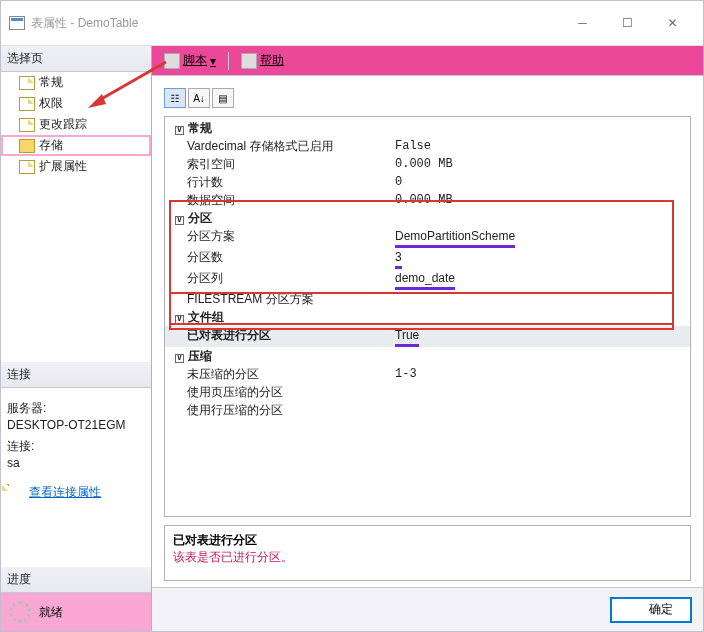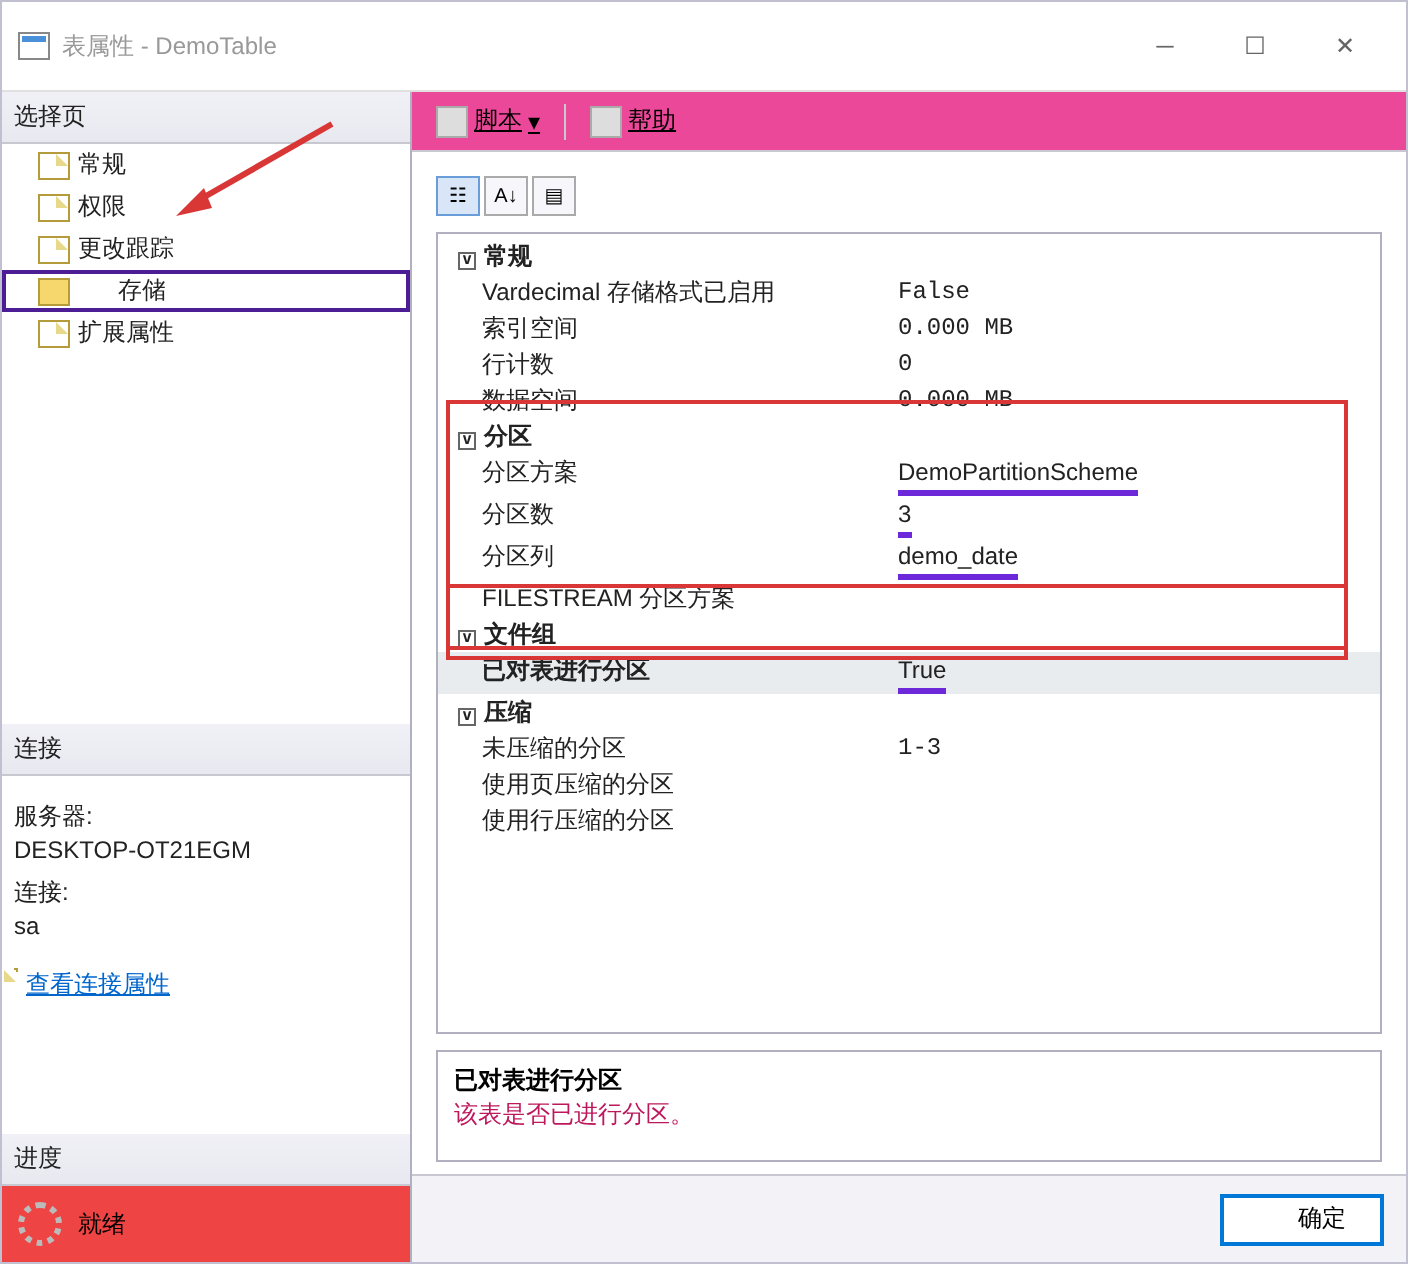--- a/index.html
+++ b/index.html
@@ -4,37 +4,37 @@
 <style>
 * { box-sizing: border-box; margin: 0; padding: 0; font-family: "Microsoft YaHei", "SimSun", sans-serif; font-size: 12px; }
 body { background: #fff; width: 704px; height: 632px; overflow: hidden; }
 .window { width: 704px; height: 632px; border: 1px solid #c0c0d0; display: flex; flex-direction: column; }
 .titlebar { height: 45px; background: #fff; display: flex; align-items: center; padding: 0 8px; border-bottom: 1px solid #e0e0e0; color: #999; }
 .titlebar .icon { width: 16px; height: 14px; border: 1px solid #888; margin-right: 6px; position: relative; }
 .titlebar .icon::before { content: ""; position: absolute; left: 1px; top: 1px; right: 1px; height: 3px; background: #4a90d9; }
 .titlebar .title { flex: 1; }
 .titlebar .winbtn { width: 45px; height: 30px; display: flex; align-items: center; justify-content: center; color: #666; }
 .body { flex: 1; display: flex; min-height: 0; }
-.left { width: 205px; border-right: 1px solid #b0b0c0; display: flex; flex-direction: column; background: #f4f4f8; }
+.left { width: 151px; border-right: 1px solid #b0b0c0; display: flex; flex-direction: column; background: #f4f4f8; }
 .left .section-header { background: linear-gradient(#f0f0f6,#e8e8f0); padding: 4px 6px; border-bottom: 1px solid #c8c8d0; font-weight: normal; color: #222; }
 .left ul { list-style: none; background: #fff; }
 .left li { display: flex; align-items: center; padding: 2px 6px 2px 18px; color: #222; position: relative; }
 .left li .nicon { width: 16px; height: 14px; margin-right: 4px; display: inline-block; }
-.left li.sel { border: 2px solid #4c1d95; padding: 0 4px 0 16px; gap: 20px; }
+.left li.sel { border: 2px solid #f9a8d4; padding: 0 4px 0 16px; }
 .nicon.page { background: #fff; border: 1px solid #b59b3a; position: relative; }
 .nicon.page::after { content: ""; position: absolute; right: 0; top: 0; border: 3px solid #e8d98a; border-right-color: #fff; border-top-color: #fff; }
 .nicon.folder { background: #f5d76e; border: 1px solid #b59b3a; }
 
 .conn { padding: 6px 6px 10px; background: #fff; }
 .conn .lbl { color: #222; margin-top: 6px; }
 .conn .val { color: #222; margin-top: 1px; }
 .conn a { color: #0066cc; text-decoration: underline; }
 .left .flexspace { flex: 1; background: #fff; }
 
-.progress { display: flex; align-items: center; padding: 8px; gap: 8px; background: #ef4444; }
+.progress { display: flex; align-items: center; padding: 8px; gap: 8px; background: #f9a8d4; }
 .spinner { width: 22px; height: 22px; border: 3px dotted #bbb; border-radius: 50%; }
 
 .right { flex: 1; display: flex; flex-direction: column; }
 .toolbar2 { height: 30px; border-bottom: 1px solid #c8c8d0; display: flex; align-items: center; padding: 0 8px; gap: 6px; background: #ec4899; text-decoration: underline; }
 .toolbar2 .tbtn { display: flex; align-items: center; gap: 3px; padding: 2px 4px; }
 .toolbar2 .tbtn .ticon { width: 16px; height: 16px; display: inline-block; background: #ddd; border: 1px solid #aaa; }
 .toolbar2 .sep { width: 1px; height: 18px; background: #c8c8d0; margin: 0 2px; }
 
 .main { flex: 1; padding: 12px 12px 6px; display: flex; flex-direction: column; gap: 8px; min-height: 0; }
 .gridtb { display: flex; gap: 2px; }
@@ -110,21 +110,21 @@
       </svg>
 
       <div class="flexspace"></div>
 
       <div class="section-header">连接</div>
       <div class="conn">
         <div class="lbl">服务器:</div>
         <div class="val">DESKTOP-OT21EGM</div>
         <div class="lbl">连接:</div>
         <div class="val">sa</div>
-        <div style="margin-top:14px; display:flex; align-items:flex-start; gap:4px;">
+        <div style="margin-top:14px; display:flex; align-items:flex-start; gap:20px;">
           <span class="nicon page"></span>
           <a href="#">查看连接属性</a>
         </div>
       </div>
 
       <div class="flexspace" style="flex:0.3"></div>
 
       <div class="section-header">进度</div>
       <div class="progress">
         <div class="spinner"></div>

